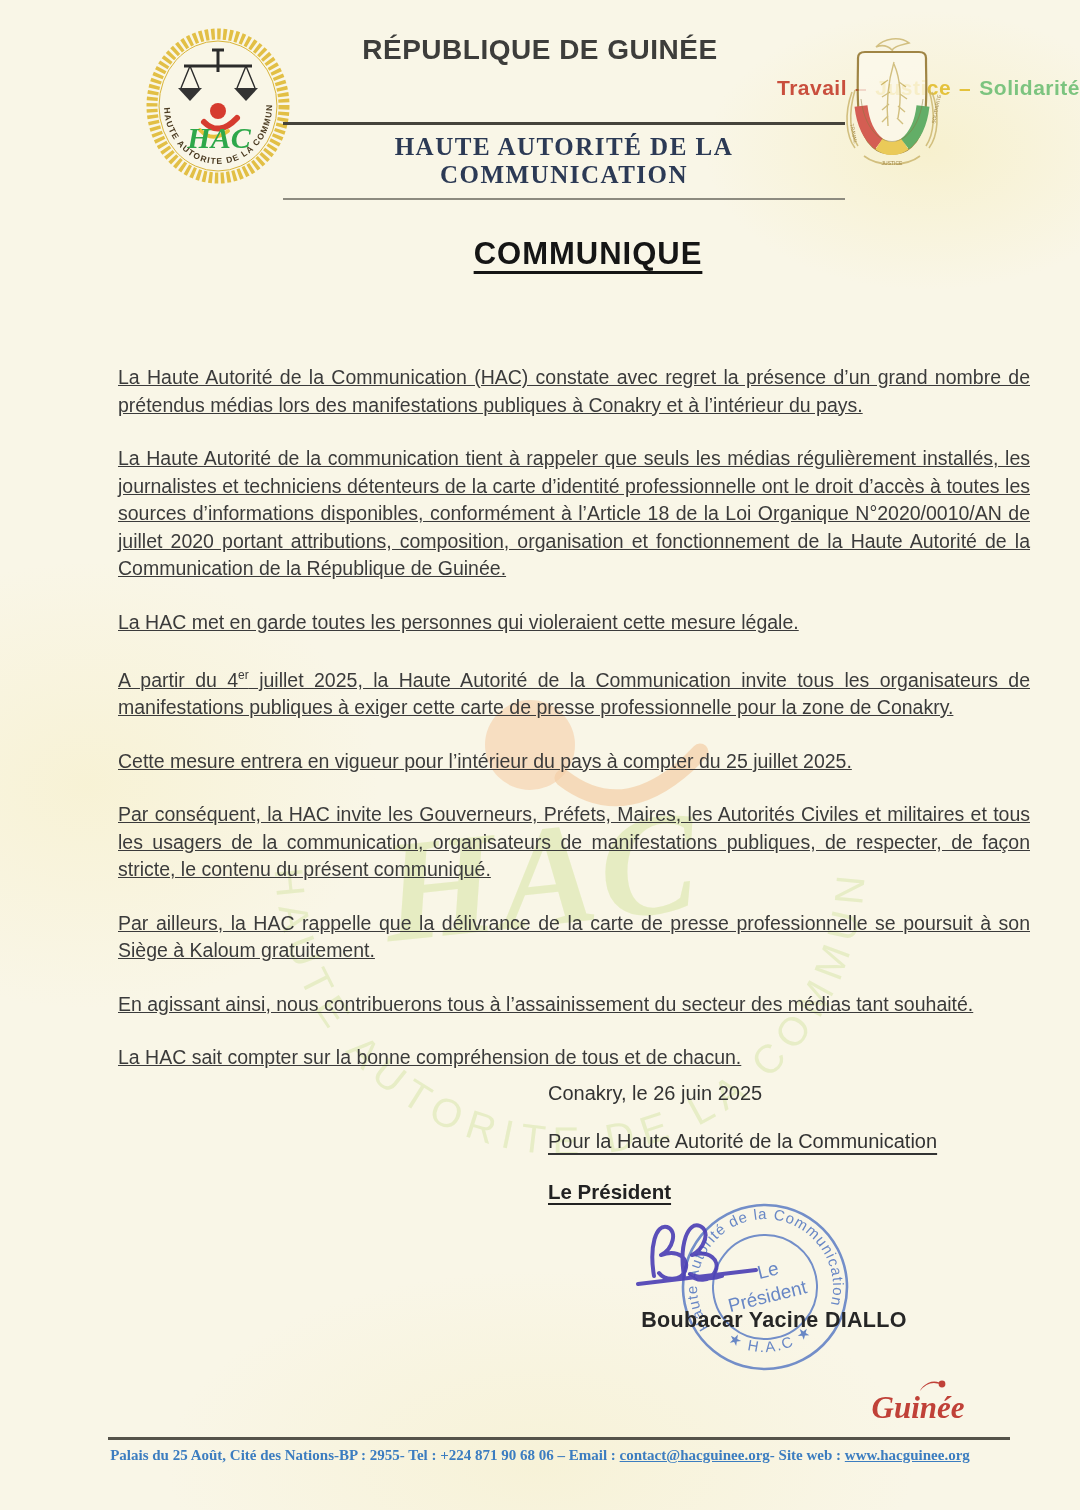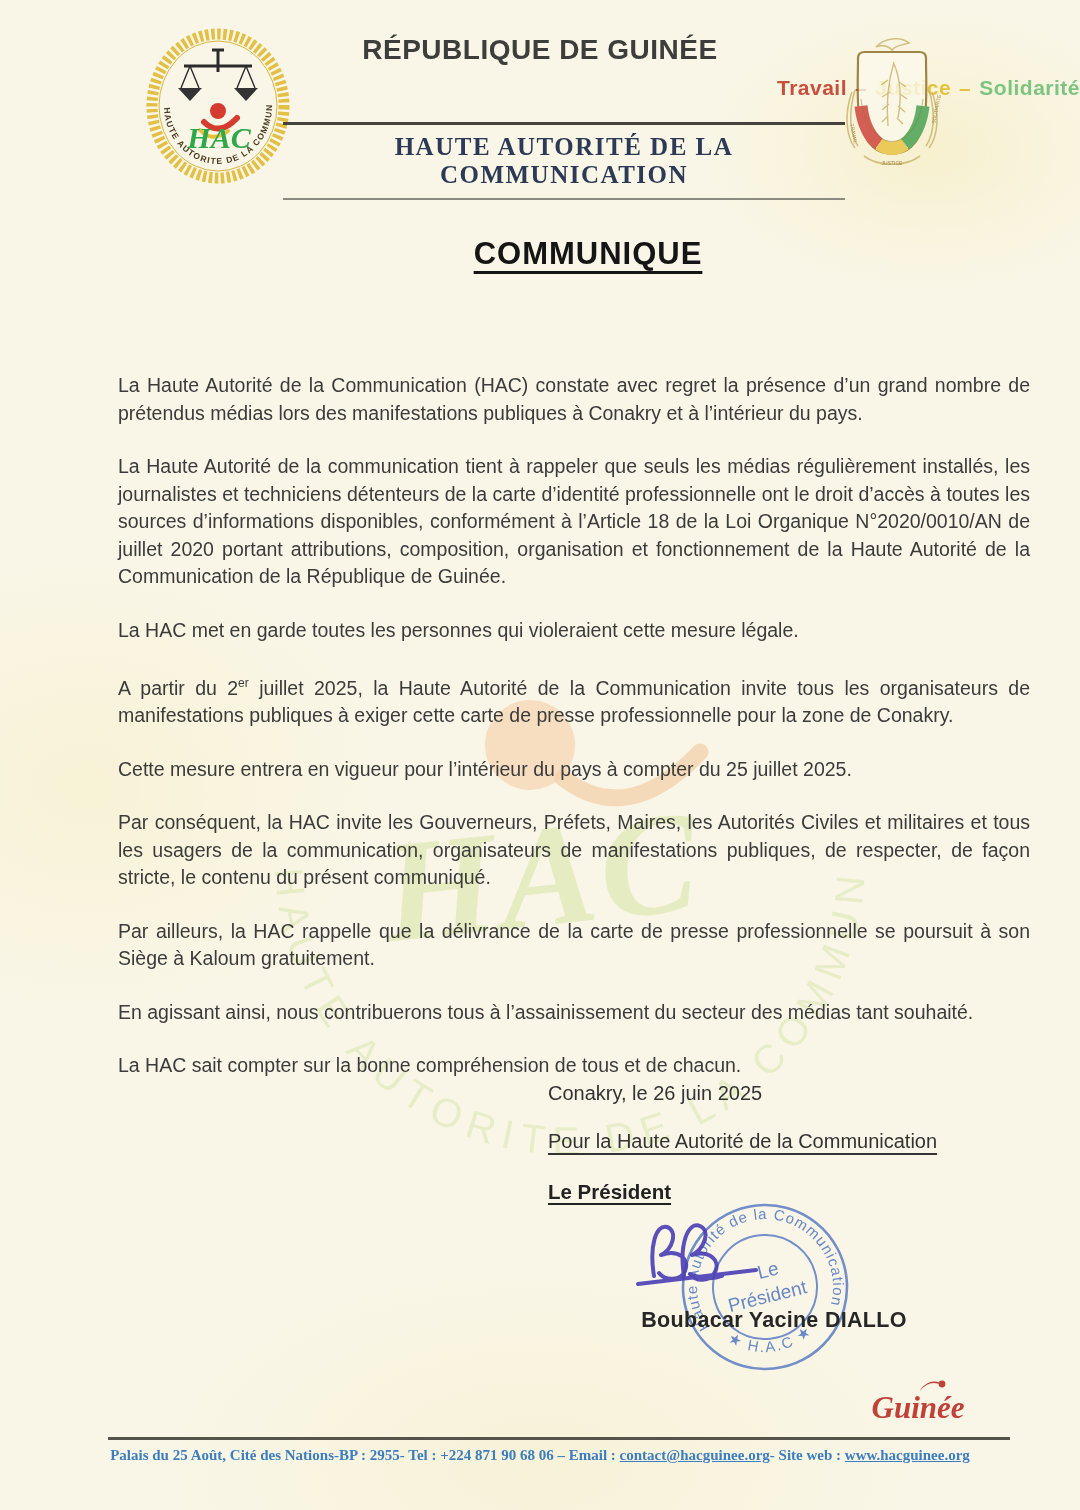--- a/index.html
+++ b/index.html
@@ -22,22 +22,22 @@
     border-top:3px solid #45433b;border-bottom:2px solid #8d8b80;padding:8px 0 9px;}
   .org-banner span{font-family:"Liberation Serif",serif;font-weight:bold;font-size:25px;
     letter-spacing:1.5px;color:#2c3a55;}
   .hac-logo{position:absolute;left:142px;top:26px;}
   .coat-arms{position:absolute;left:842px;top:34px;opacity:.8;}
   
   .doc-title{position:absolute;top:236px;left:118px;width:912px;text-align:center;}
   .doc-title span{font-size:31px;font-weight:bold;letter-spacing:1px;color:#151515;
     text-decoration:underline;text-decoration-thickness:3px;text-underline-offset:7px;margin-left:28px;}
   
-  .body-text{position:absolute;left:118px;top:372px;width:912px;z-index:2;
-    font-size:19.5px;line-height:27.5px;text-align:justify;color:#3b3b3b;}
+  .body-text{position:absolute;left:118px;top:364px;width:912px;z-index:2;
+    font-size:19.5px;line-height:27.5px;text-align:justify;color:#3b3b3b;text-decoration:underline;}
   .body-text p{margin:0 0 26px 0;}
   .body-text sup{font-size:12px;}
   
   .closing{position:absolute;left:548px;top:1082px;width:452px;text-align:left;
     font-size:20px;color:#333;z-index:2;}
   .closing .for-line{margin-top:25px;text-decoration:underline;text-underline-offset:5px;}
   .closing .role{margin-top:27px;font-weight:bold;font-size:20.5px;
     text-decoration:underline;text-decoration-thickness:2px;text-underline-offset:4px;color:#222;}
   .stamp{position:absolute;left:668px;top:1190px;z-index:3;opacity:.85;transform:rotate(-6deg);}
   .signature{position:absolute;left:634px;top:1216px;z-index:5;opacity:.9;}
@@ -128,21 +128,21 @@
   </svg>
 
   <div class="doc-title">
     <span>COMMUNIQUE</span>
   </div>
 
   <div class="body-text">
     <p>La Haute Autorité de la Communication (HAC) constate avec regret la présence d’un grand nombre de prétendus médias lors des manifestations publiques à Conakry et à l’intérieur du pays.</p>
     <p>La Haute Autorité de la communication tient à rappeler que seuls les médias régulièrement installés, les journalistes et techniciens détenteurs de la carte d’identité professionnelle ont le droit d’accès à toutes les sources d’informations disponibles, conformément à l’Article 18 de la Loi Organique N°2020/0010/AN de juillet 2020 portant attributions, composition, organisation et fonctionnement de la Haute Autorité de la Communication de la République de Guinée.</p>
     <p>La HAC met en garde toutes les personnes qui violeraient cette mesure légale.</p>
-    <p><span>A partir du 2</span><sup>er</sup><span> juillet 2025, la Haute Autorité de la Communication invite tous les organisateurs de manifestations publiques à exiger cette carte de presse professionnelle pour la zone de Conakry.</span></p>
+    <p><span>A partir du 4</span><sup>er</sup><span> juillet 2025, la Haute Autorité de la Communication invite tous les organisateurs de manifestations publiques à exiger cette carte de presse professionnelle pour la zone de Conakry.</span></p>
     <p>Cette mesure entrera en vigueur pour l’intérieur du pays à compter du 25 juillet 2025.</p>
     <p>Par conséquent, la HAC invite les Gouverneurs, Préfets, Maires, les Autorités Civiles et militaires et tous les usagers de la communication, organisateurs de manifestations publiques, de respecter, de façon stricte, le contenu du présent communiqué.</p>
     <p>Par ailleurs, la HAC rappelle que la délivrance de la carte de presse professionnelle se poursuit à son Siège à Kaloum gratuitement.</p>
     <p>En agissant ainsi, nous contribuerons tous à l’assainissement du secteur des médias tant souhaité.</p>
     <p>La HAC sait compter sur la bonne compréhension de tous et de chacun.</p>
   </div>
 
   <div class="closing">
     <div>Conakry, le 26 juin 2025</div>
     <div class="for-line">Pour la Haute Autorité de la Communication</div>

